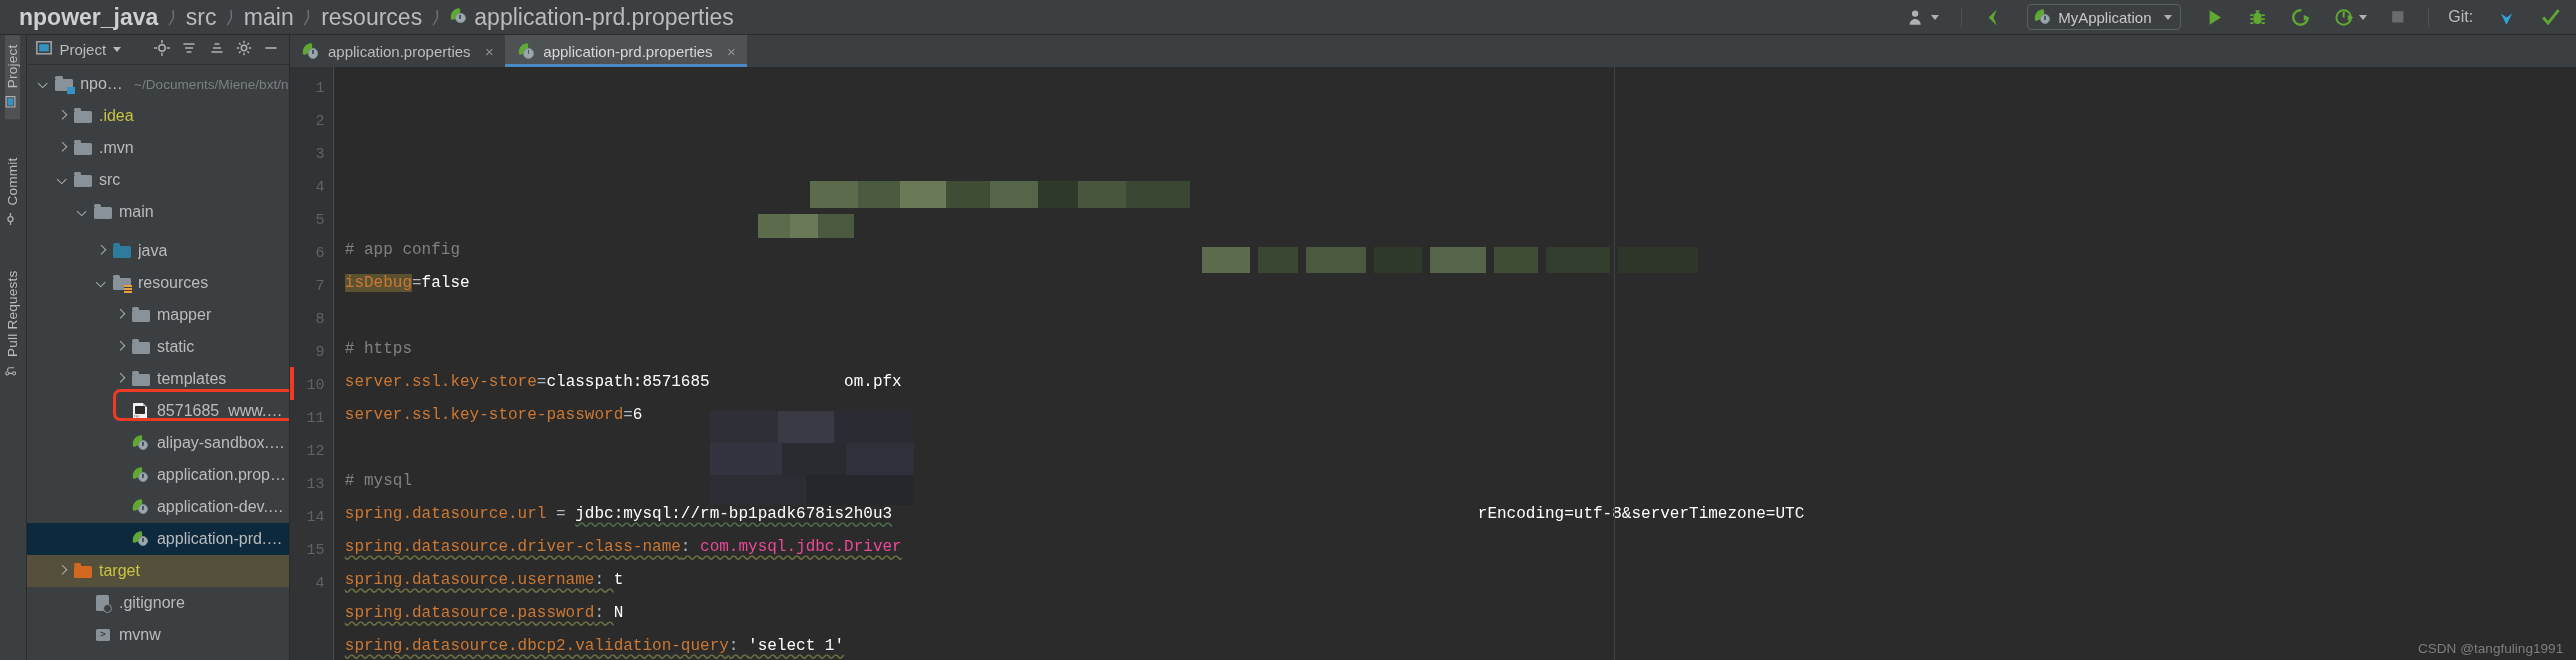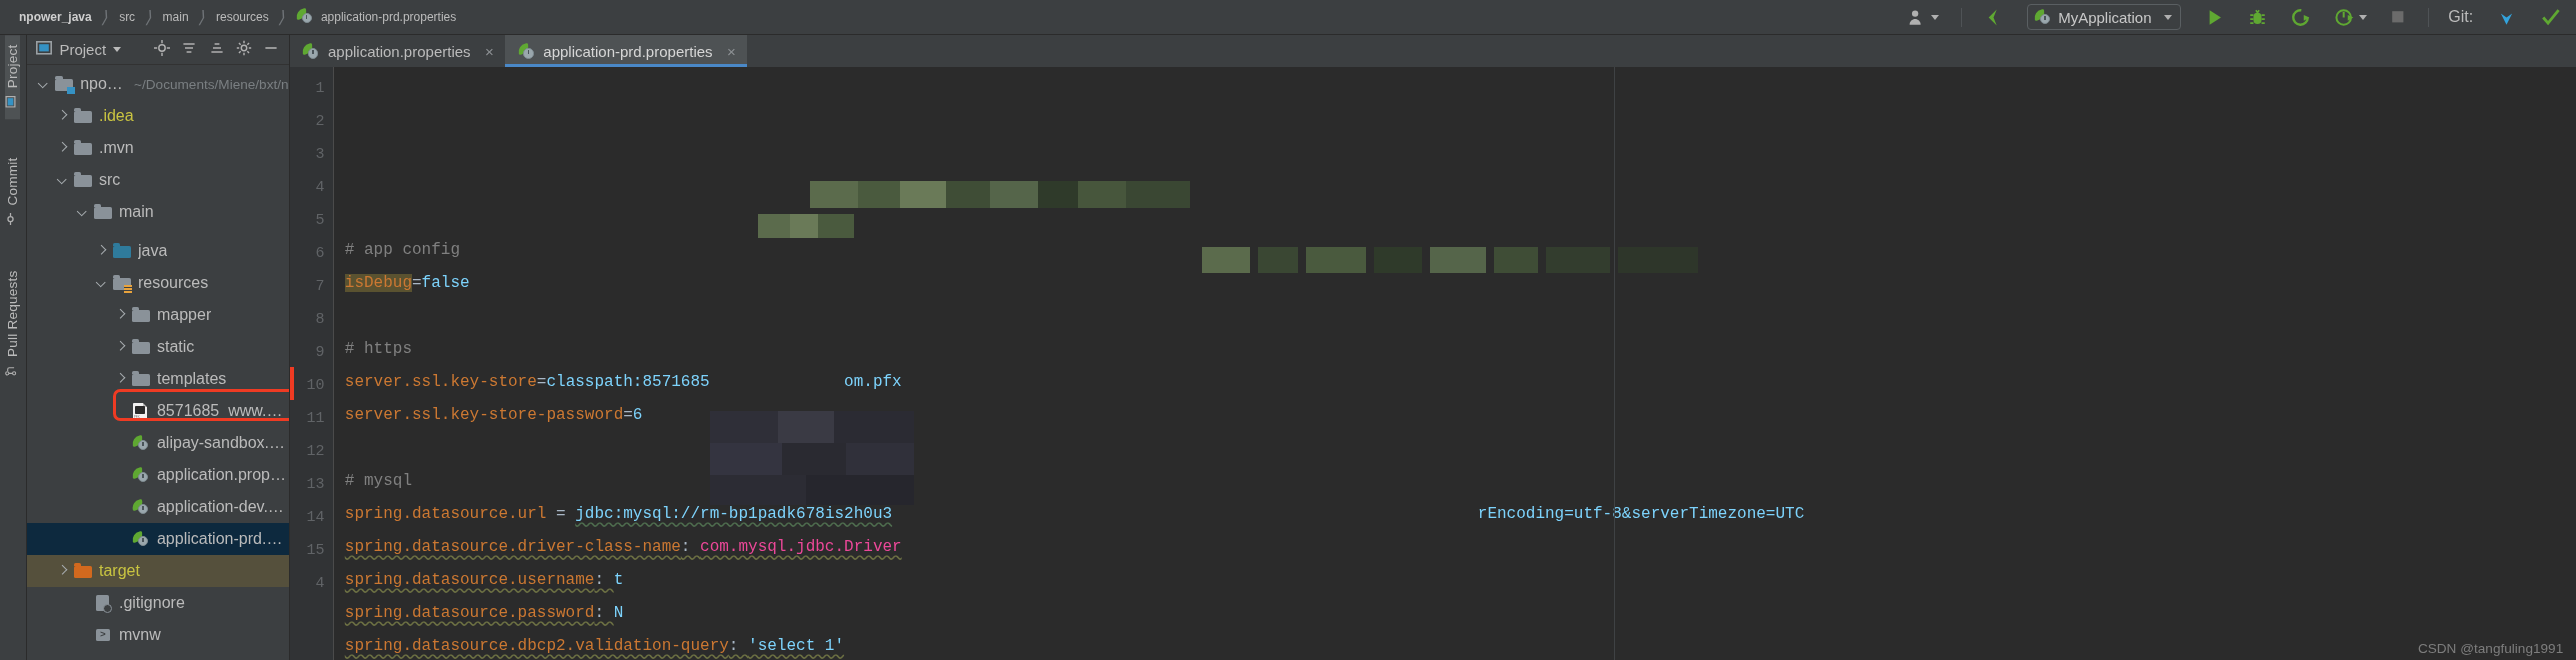--- a/index.html
+++ b/index.html
@@ -9,21 +9,21 @@
     -webkit-font-smoothing:antialiased;
   }
   .ide{position:absolute;inset:0;display:flex;flex-direction:column;background:#3c3f41;}
 
   
   .topbar{
     height:34px;flex:0 0 34px;background:#3c3f41;display:flex;align-items:center;
     position:relative;border-bottom:0.8px solid #2b2b2b;
   }
   .crumbs{display:flex;align-items:center;padding-left:19px;gap:0;}
-  .crumb{font-size:12px;color:#bbbbbb;white-space:nowrap;}
+  .crumb{font-size:23px;color:#bbbbbb;white-space:nowrap;}
   .crumb.root{font-weight:bold;color:#cfcfcf;}
   .crumb-sep{color:#6f7377;font-size:17px;margin:0 10.4px;transform:skewX(-14deg);}
   .crumb-ico{display:inline-block;width:17.6px;height:17.6px;margin-right:7.2px;vertical-align:-4px;position:relative;}
 
   .topright{margin-left:auto;display:flex;align-items:center;gap:8px;padding-right:8px;}
   .tb-item{display:flex;align-items:center;justify-content:center;height:34px;padding:0 7.2px;}
   .tb-sep{width:0.8px;height:19px;background:#4f5356;margin:0 6.4px;}
   .caret{width:0;height:0;border-left:4.8px solid transparent;border-right:4.8px solid transparent;border-top:5.6px solid #b0b0b0;margin-left:4px;}
   .runcfg{
     display:flex;align-items:center;gap:8px;border:0.8px solid #5a5f62;border-radius:4px;
@@ -145,21 +145,21 @@
     padding-right:8px;border-right:0.8px solid #4b4b4b;
   }
   .gutter div{height:33px;line-height:33px;}
   .code{
     flex:1 1 auto;padding:4.8px 0 0 11.2px;font-family:"Liberation Mono",monospace;font-size:16px;
     color:#a9b7c6;white-space:pre;overflow:hidden;position:relative;
   }
   .code .ln{height:33px;line-height:33px;white-space:pre;}
   .cm{color:#808080;}
   .key{color:#cc7832;}
-  .val{color:#7dd3fc;}
+  .val{color:#ffffff;}
   .cls{color:#ec4899;}
   .eq{color:#a9b7c6;}
   .hl{background:#5a5230;}
   .sp{ text-decoration:underline; text-decoration-style:wavy; text-decoration-color:#6b6f42; text-underline-offset:4px;}
   .sp2{ text-decoration:underline; text-decoration-style:wavy; text-decoration-color:#4d6b4d; text-underline-offset:4px;}
 
   
   .mos{position:absolute;pointer-events:none;}
   .mos i{position:absolute;display:block;}
 

